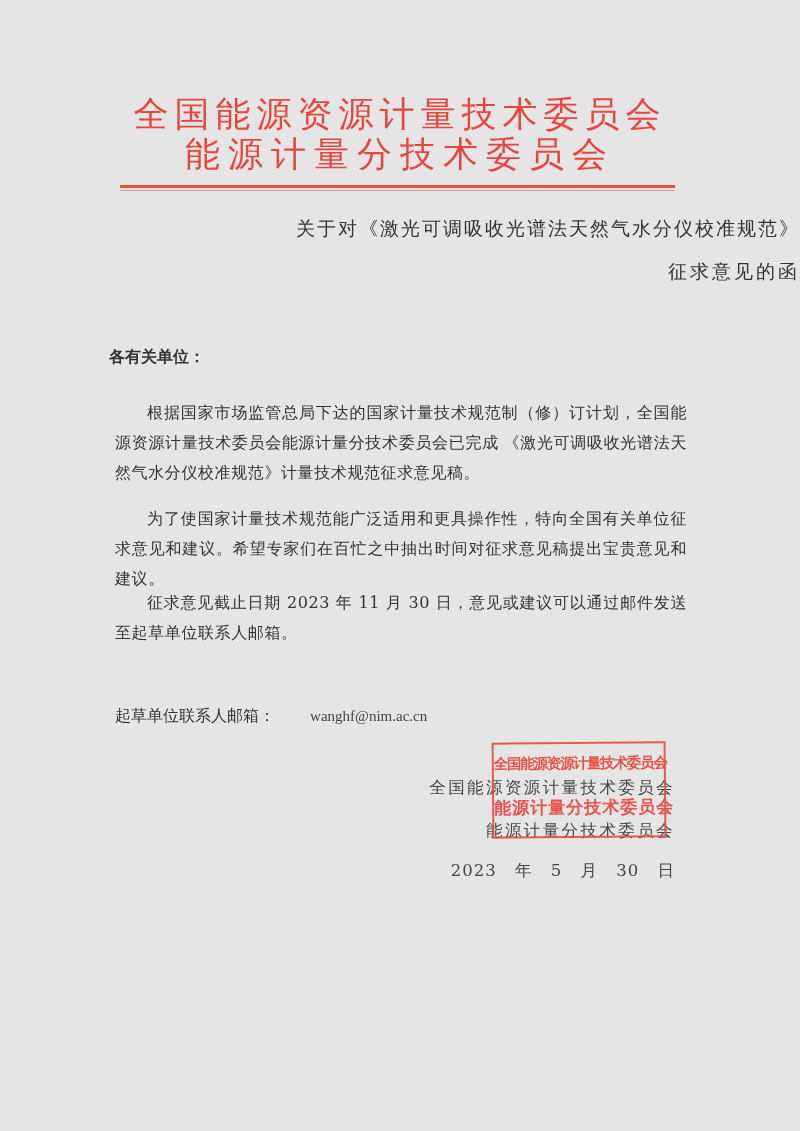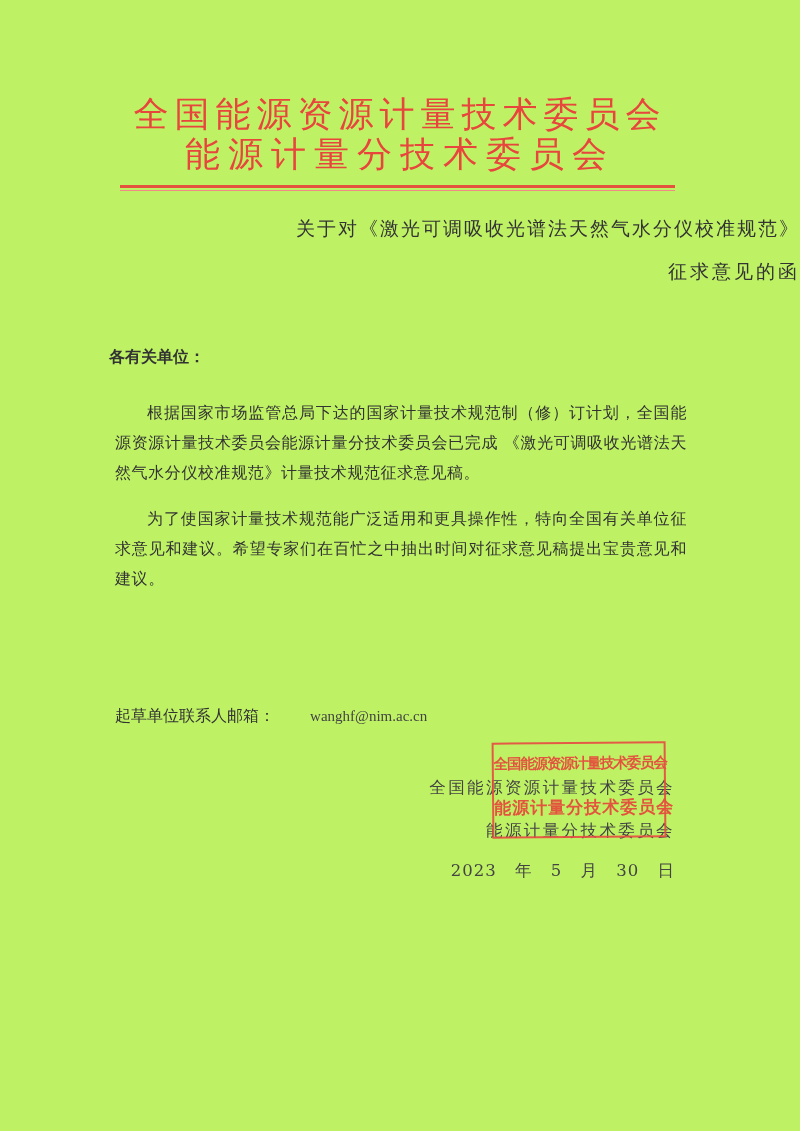--- a/index.html
+++ b/index.html
@@ -12,21 +12,21 @@
       height: 1131px;
       position: relative;
       overflow: hidden;
       font-family: "DejaVu Serif", "Liberation Serif", serif;
       color: #2b2b2b;
     }
     .page {
       position: absolute;
       left: 0; top: 0;
       width: 800px; height: 1131px;
-      background: #bef264;
+      background: #e5e5e5;
     }
     .masthead {
       position: absolute;
       left: 0; width: 800px;
       text-align: center;
       color: #e8453c;
       letter-spacing: 6px;
     }
     .masthead-line1 {
       top: 92px;
@@ -75,21 +75,21 @@
       position: absolute;
       left: 115px;
       width: 572px;
       font-size: 16px;
       line-height: 30px;
       color: #333;
       text-align: justify;
       text-indent: 32px;
       letter-spacing: 0.6px;
     }
-    .para-1 { top: 398px; }
+    .para-1 { top: 398px; font-family: Liberation Serif, serif; }
     .para-2 { top: 504px; }
     .para-3 { top: 588px; }
     .contact {
       position: absolute;
       left: 115px; top: 706px;
       font-size: 16px;
       color: #333;
     }
     .contact .email {
       display: inline-block;
@@ -157,20 +157,21 @@
     <div class="thin"></div>
   </div>
 
   <div class="doc-title doc-title-1">关于对《激光可调吸收光谱法天然气水分仪校准规范》</div>
   <div class="doc-title doc-title-2">征求意见的函</div>
 
   <div class="salutation">各有关单位：</div>
 
   <div class="body-para para-1">根据国家市场监管总局下达的国家计量技术规范制（修）订计划，全国能源资源计量技术委员会能源计量分技术委员会已完成 《激光可调吸收光谱法天然气水分仪校准规范》计量技术规范征求意见稿。</div>
   <div class="body-para para-2">为了使国家计量技术规范能广泛适用和更具操作性，特向全国有关单位征求意见和建议。希望专家们在百忙之中抽出时间对征求意见稿提出宝贵意见和建议。</div>
+  <div class="body-para para-3">征求意见截止日期 2023 年 11 月 30 日，意见或建议可以通过邮件发送至起草单位联系人邮箱。</div>
 
   <div class="contact">
     <span>起草单位联系人邮箱：</span>
     <span class="email">wanghf@nim.ac.cn</span>
   </div>
 
   <div class="sign-line sign-1">全国能源资源计量技术委员会</div>
   <div class="sign-line sign-2">能源计量分技术委员会</div>
   <div class="sign-line sign-date">
     <span>2023</span>

